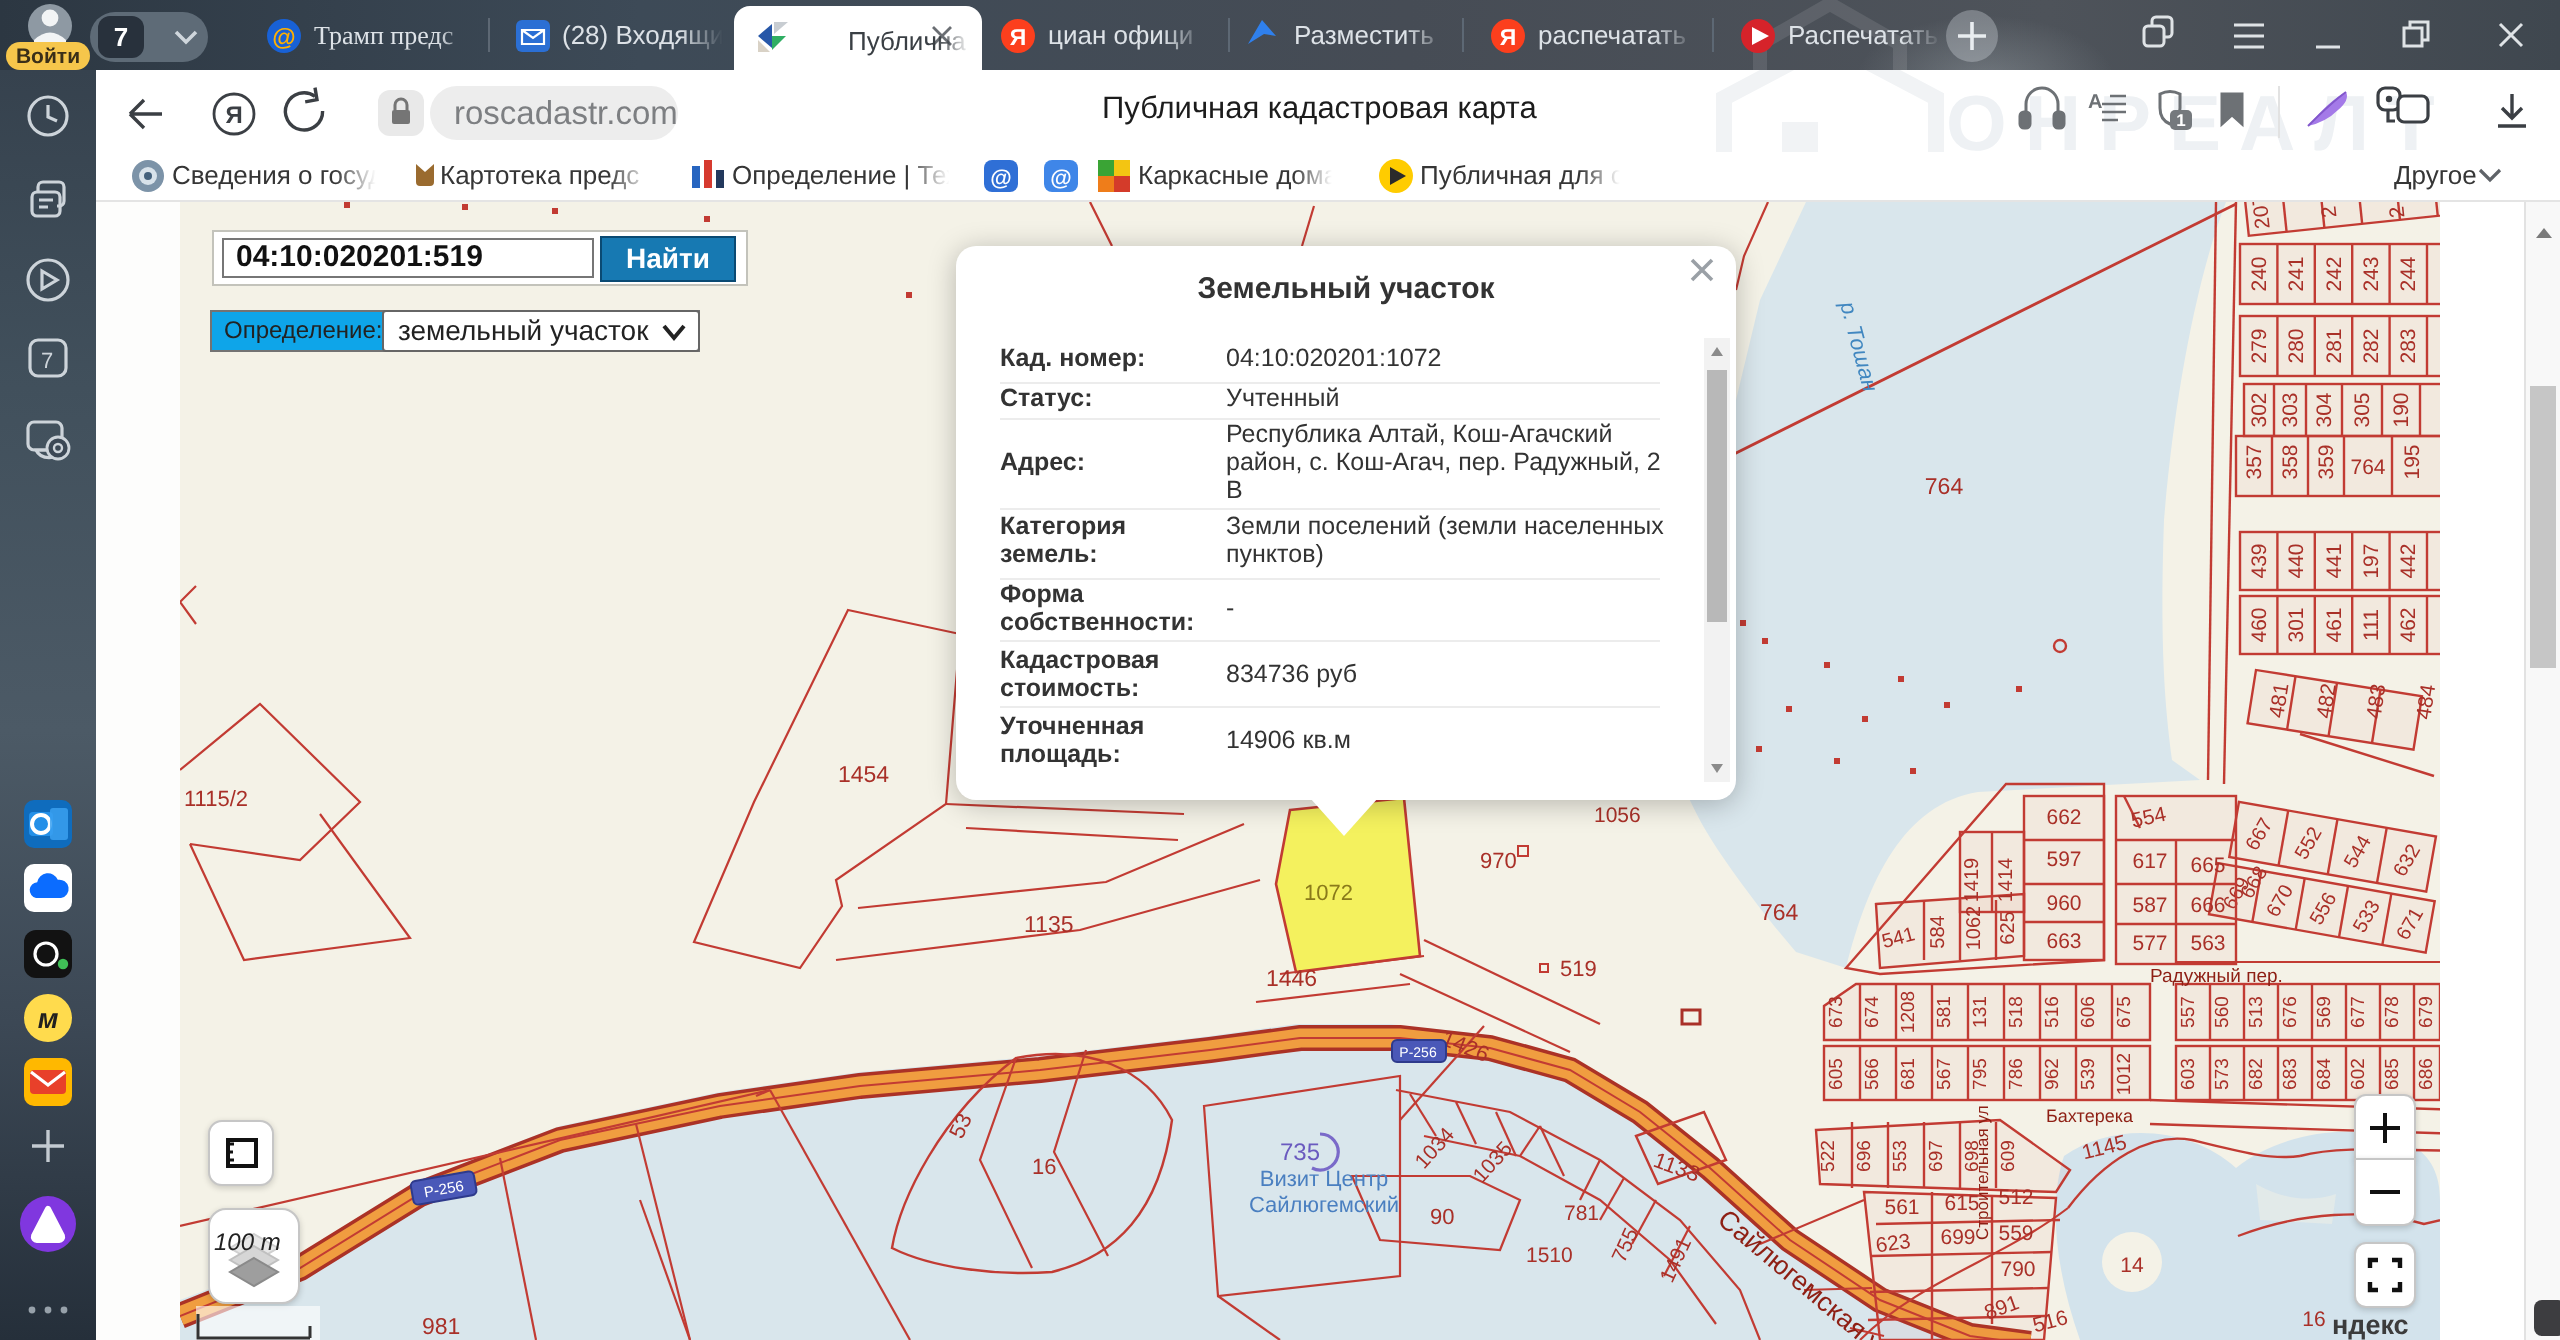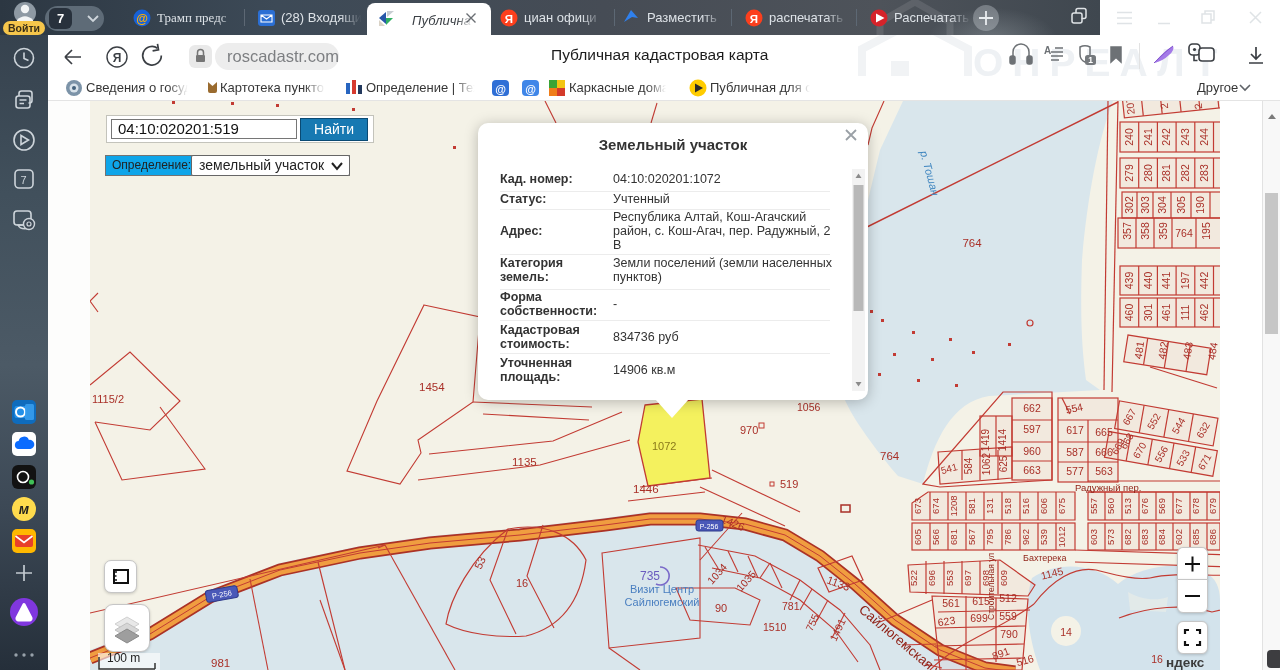--- a/index.html
+++ b/index.html
@@ -1,17 +1,17 @@
 <!DOCTYPE html>
 <html><head><meta charset="utf-8">
 <style>
 html,body{margin:0;padding:0;width:1280px;height:670px;overflow:hidden;
  font-family:"Liberation Sans",sans-serif;background:#fff;}
 .abs{position:absolute;}
-#tabbar{position:absolute;left:0;top:0;width:1100px;height:35px;
+#tabbar{position:absolute;left:0;top:0;width:1280px;height:35px;
  background:linear-gradient(90deg,#2c3742 0%,#3d4a57 25%,#464c55 55%,#4e535a 80%,#3f474f 100%);}
 #tablight{position:absolute;left:925px;top:0;width:150px;height:35px;
  background:radial-gradient(90px 45px at 45% 115%, rgba(180,190,195,.34), rgba(180,190,195,0) 72%);}
 .tabtxt{position:absolute;top:10px;font-size:13px;color:#dde2e7;white-space:nowrap;overflow:hidden;
  -webkit-mask-image:linear-gradient(90deg,#000 72%,transparent 98%);}
 .tsep{position:absolute;top:9px;width:1px;height:17px;background:#5d6874;}
 #activetab{position:absolute;left:367px;top:3px;width:124px;height:32px;background:#fff;
  border-radius:8px 8px 0 0;}
 #sidebar{position:absolute;left:0;top:35px;width:48px;height:635px;
  background:linear-gradient(180deg,#36424e 0%,#41505c 25%,#4c5a66 52%,#3c4855 75%,#252f3a 100%);}
@@ -21,21 +21,21 @@
 .bmk{position:absolute;top:4px;font-size:13px;color:#363636;white-space:nowrap;overflow:hidden;
  -webkit-mask-image:linear-gradient(90deg,#000 78%,transparent 97%);}
 #gutter{position:absolute;left:48px;top:101px;width:42px;height:569px;background:#fdfdfc;border-right:1px solid #e8e8e4;}
 #popup{position:absolute;left:478px;top:123px;width:390px;height:277px;background:#fff;border-radius:10px;
  box-shadow:0 2px 14px rgba(0,0,0,.25);}
 #ptr{position:absolute;left:655px;top:399px;width:0;height:0;border-left:17px solid transparent;
  border-right:17px solid transparent;border-top:19px solid #fff;}
 .prow{position:absolute;left:22px;width:330px;border-top:1px solid #ececec;}
 .plbl{position:absolute;left:22px;font-weight:bold;font-size:12.5px;color:#333;line-height:14px;}
 .pval{position:absolute;left:135px;width:228px;font-size:12.5px;color:#333;line-height:14px;}
-#srch{position:absolute;left:106px;top:115px;width:266px;height:26px;background:#fff;border:1px solid #c3c3bb;}
+#srch{position:absolute;left:106px;top:115px;width:266px;height:26px;background:#fff;border:1px solid #c3c3bb;font-weight:bold;}
 #srchin{position:absolute;left:4px;top:3px;width:178px;height:18px;border:1px solid #767676;background:#fff;
  font-size:15px;color:#111;padding:0 0 0 6px;line-height:17px;}
 #srchbtn{position:absolute;left:193px;top:2px;width:66px;height:21px;background:#1779b2;border:1px solid #0a4a73;
  color:#fff;font-size:14px;text-align:center;line-height:21px;}
 #defbox{position:absolute;left:105px;top:155px;width:243px;height:19px;background:#0ea5e9;border:1px solid #737373;
  font-size:12px;color:#222;line-height:19px;}
 #defsel{position:absolute;left:85px;top:-1px;width:157px;height:19px;border:1px solid #666;border-radius:2px;
  background:#fff;line-height:19px;}
 .mbtn{position:absolute;background:#fff;border:1px solid #c6c6c6;border-radius:5px;box-shadow:0 1px 3px rgba(0,0,0,.18);}
 #vscroll{position:absolute;left:1262px;top:101px;width:18px;height:569px;background:#f8f8f8;border-left:1px solid #e2e2e2;}
@@ -94,21 +94,21 @@
    <path d="M1117 12.5 h15 M1117 18 h15 M1117 23.5 h15"></path>
    <path d="M1158 23.5 h12"></path>
    <rect x="1202" y="14" width="9" height="9"></rect>
    <path d="M1205 14 v-3 h9 v9 h-3"></path>
    <path d="M1250 12 l11 11 M1261 12 l-11 11"></path>
   </g>
  </svg>
  <div class="tabtxt" style="left:157px;width:85px;font-family:Liberation Serif, serif;">Трамп предс</div>
  <div class="tabtxt" style="left:281px;width:82px;">(28) Входящи</div>
  <div class="tsep" style="left:244px"></div>
- <div class="tabtxt" style="left:412px;top:13px;width:62px;color:#3a3f44;font-style:italic;">Публична</div>
+ <div class="tabtxt" style="left:424px;top:13px;width:62px;color:#3a3f44;">Публична</div>
  <div class="tabtxt" style="left:524px;width:80px;">циан офици</div>
  <div class="tsep" style="left:614px"></div>
  <div class="tabtxt" style="left:647px;width:78px;">Разместить</div>
  <div class="tsep" style="left:731px"></div>
  <div class="tabtxt" style="left:769px;width:80px;">распечатать</div>
  <div class="tsep" style="left:856px"></div>
  <div class="tabtxt" style="left:894px;width:78px;">Распечатать</div>
 </div>
 
 <div id="sidebar">
@@ -230,21 +230,21 @@
    <rect width="8" height="8" fill="#3aa435"></rect>
         <rect x="8" width="8" height="8" fill="#f3c512"></rect>
    <rect y="8" width="8" height="8" fill="#ef7d1a"></rect>
         <rect x="8" y="8" width="8" height="8" fill="#d43b2a"></rect>
   </g>
   <circle cx="650" cy="12" r="8.5" fill="#ffcc00"></circle>
   <path d="M647 7.5 L655 12 L647 16.5 Z" fill="#2b2b2b"></path>
   <path d="M1192 9 l5 5 5 -5" stroke="#5f6368" stroke-width="1.6" fill="none"></path>
  </svg>
  <div class="bmk" style="left:38px;width:105px;">Сведения о госуд</div>
- <div class="bmk" style="left:172px;width:108px;">Картотека пунктов</div>
+ <div class="bmk" style="left:172px;width:108px;">Картотека предс</div>
  <div class="bmk" style="left:318px;width:112px;">Определение | Техн</div>
  <div class="bmk" style="left:521px;width:100px;">Каркасные дома</div>
  <div class="bmk" style="left:662px;width:103px;">Публичная для с</div>
  <div class="bmk" style="left:1149px;width:46px;-webkit-mask-image:none;">Другое</div>
 </div>
 <div id="gutter"></div>
 <svg id="map" class="abs" style="left:90px;top:101px" width="1130" height="569" viewBox="90 101 1130 569" font-family="Liberation Sans,sans-serif">
 <rect x="90" y="101" width="1130" height="569" fill="#f4f2e7"></rect>
 <path d="M903 101 L1113 101 C1098 140 1087 200 1082 260 C1080 320 1082 350 1086 380 L1100 390 L989 396 C952 402 934 440 923 484 L898 476 C884 460 861 430 851 412 C842 395 838 385 837 378 L855 300 L868 200 L880 150 Z" fill="#d9e6ec"></path>
 <path d="M90 650 L150 627 L210 590 L280 563 L360 546 L430 536 L520 528 L605 518 L648 512 L695 512 L740 517 L780 528 L815 549 L850 577 L890 614 L935 646 L985 666 L1010 670 L90 670 Z" fill="#d9e6ec"></path>
@@ -682,21 +682,21 @@
     </svg>
 </div>
 <div class="mbtn" style="left:104px;top:604px;width:44px;height:46px;border-radius:9px;">
  <svg width="44" height="46">
   <path d="M22 12 L34 19 L22 26 L10 19 Z" fill="#e8e8e8" stroke="#d0d0d0"></path>
   <path d="M22 18 L34 25 L22 32 L10 25 Z" fill="#d6d6d6" stroke="#c0c0c0"></path>
   <path d="M22 24 L34 31 L22 38 L10 31 Z" fill="#9e9e9e" stroke="#8a8a8a"></path>
  </svg>
 </div>
 <div class="abs" style="left:98px;top:653px;width:62px;height:17px;background:rgba(255,255,255,.6);"></div>
-<div class="abs" style="left:107px;top:651px;font-size:12px;color:#222;">100 m</div>
+<div class="abs" style="left:107px;top:614px;font-size:12px;color:#222;font-style:italic;">100 m</div>
 <svg class="abs" style="left:98px;top:655px" width="64" height="15">
     <path d="M1 2 V14 H57 M57 8 V14" stroke="#333" stroke-width="1.5" fill="none"></path>
   </svg>
 <div class="mbtn" style="left:1177px;top:547px;width:29px;height:32px;border-radius:6px 6px 0 0;border-bottom:none;">
  <svg width="29" height="32">
       <path d="M7 16 H22 M14.5 8.5 V23.5" stroke="#111" stroke-width="2"></path>
     </svg></div>
 <div class="mbtn" style="left:1177px;top:579px;width:29px;height:32px;border-radius:0 0 6px 6px;">
  <svg width="29" height="32">
       <path d="M7 16 H22" stroke="#111" stroke-width="2"></path>

